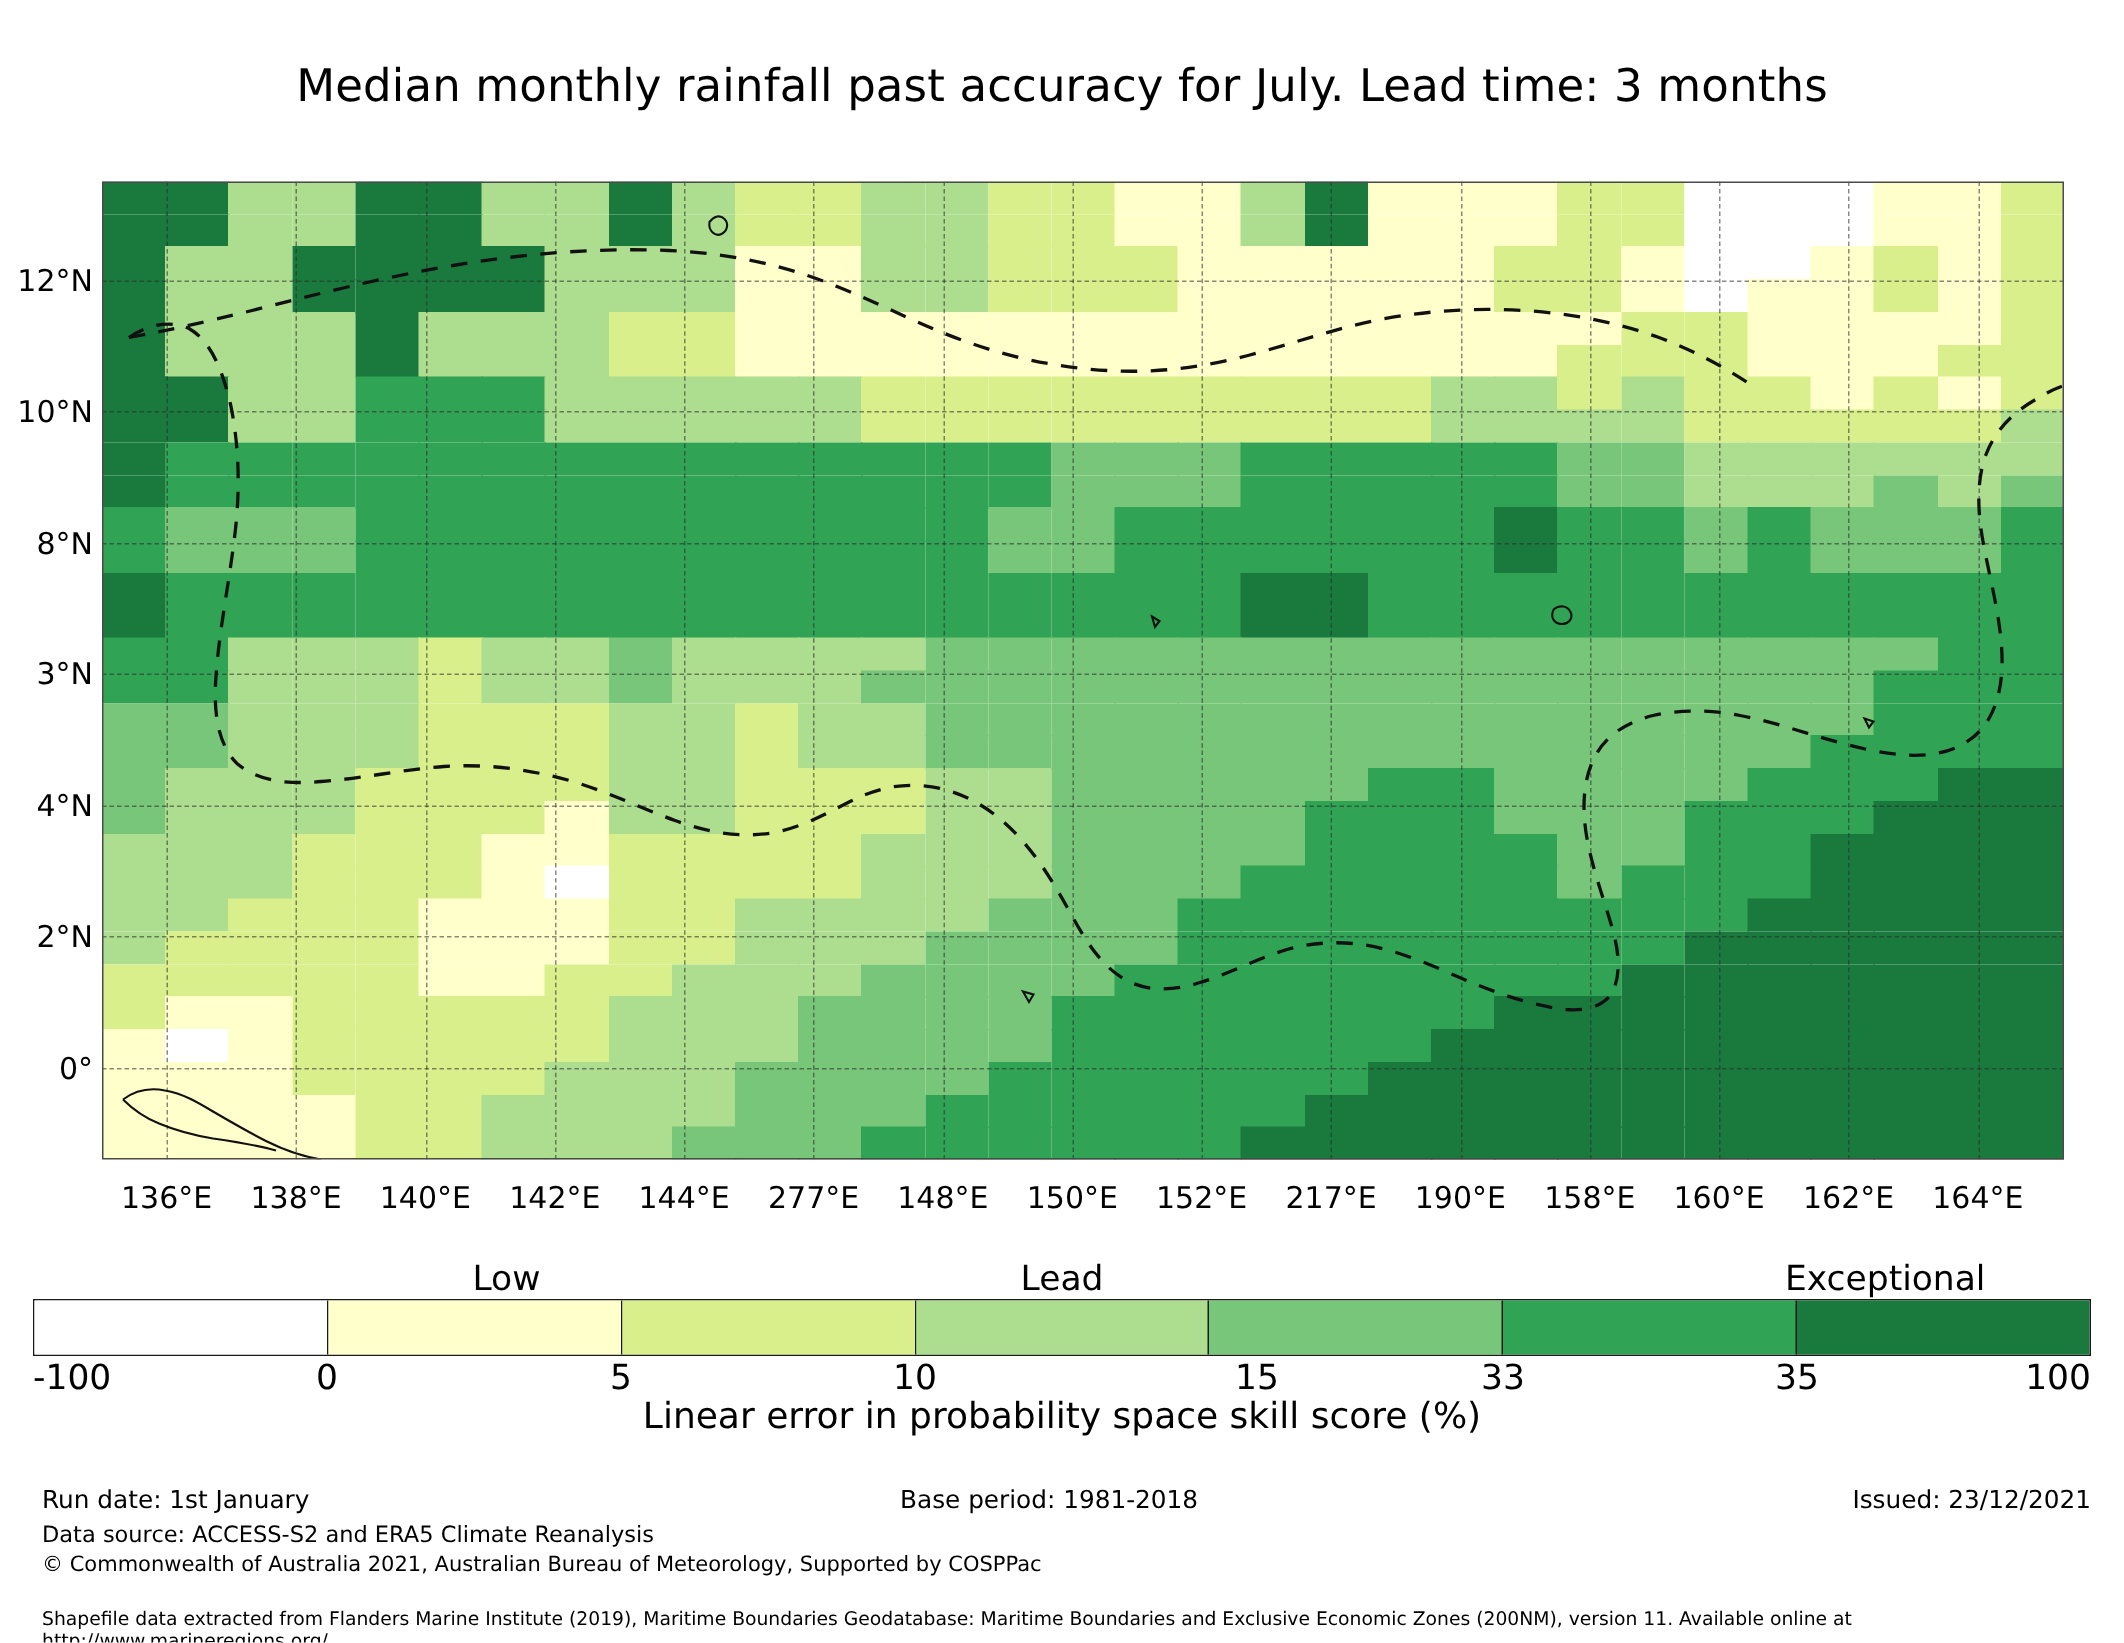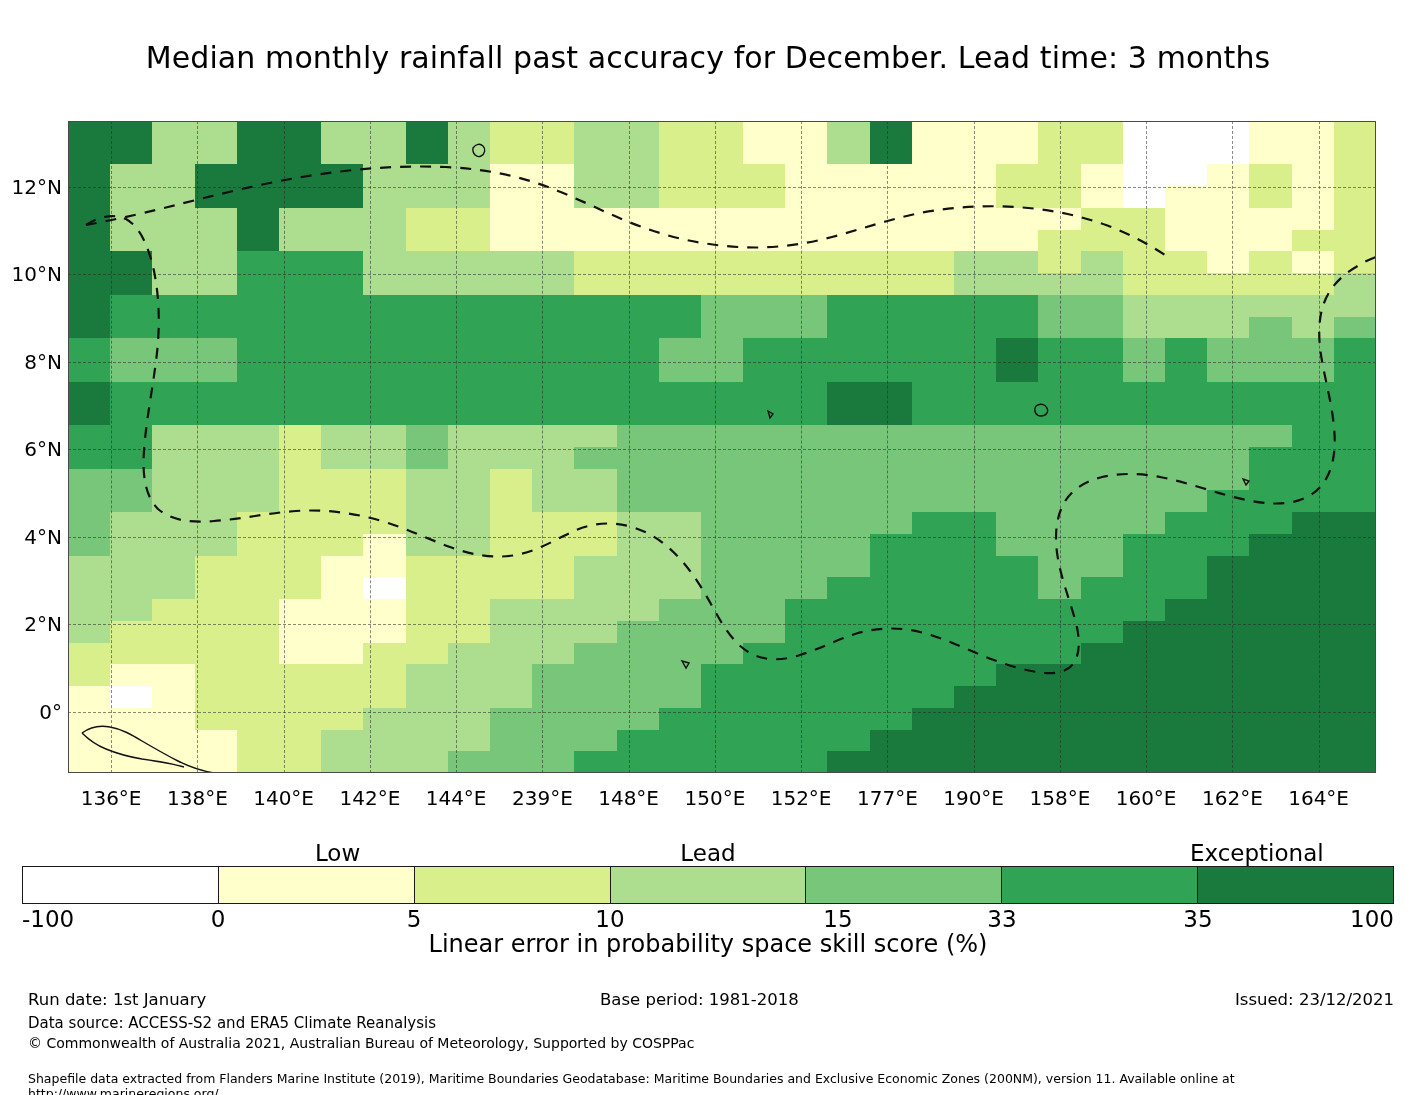--- a/index.html
+++ b/index.html
@@ -37,21 +37,21 @@
   #f-run{left:28px;top:990px;}
   #f-base{left:600px;top:990px;}
   #f-issued{right:22px;top:990px;}
   #f-src{left:28px;top:1014px;font-size:15px;}
   #f-copy{left:28px;top:1035px;font-size:14px;}
   #f-shape{left:28px;top:1071px;font-size:12.5px;}
 </style>
 </head>
 <body>
 
-<div id="title">Median monthly rainfall past accuracy for December. Lead time: 3 months</div>
+<div id="title">Median monthly rainfall past accuracy for July. Lead time: 3 months</div>
 
 <div id="plot">
   <div id="cells">
       <i style="left:0.00px;top:0.00px;width:42.79px;height:22.33px;background:#1a7a3e"></i>
       <i style="left:42.19px;top:0.00px;width:42.79px;height:22.33px;background:#1a7a3e"></i>
       <i style="left:84.39px;top:0.00px;width:42.79px;height:22.33px;background:#addd8e"></i>
       <i style="left:126.58px;top:0.00px;width:42.79px;height:22.33px;background:#addd8e"></i>
       <i style="left:168.77px;top:0.00px;width:42.79px;height:22.33px;background:#1a7a3e"></i>
       <i style="left:210.97px;top:0.00px;width:42.79px;height:22.33px;background:#1a7a3e"></i>
       <i style="left:253.16px;top:0.00px;width:42.79px;height:22.33px;background:#addd8e"></i>
@@ -1019,36 +1019,36 @@
       <path d="M 1175,358 l 6,2 l -3,4 z"></path>
     </g>
   </svg>
 </div>
 <div id="frame"></div>
 
 <div id="yaxis">
     <span style="left:0px;top:711.7px">0°</span>
     <span style="left:0px;top:624.2px">2°N</span>
     <span style="left:0px;top:536.7px">4°N</span>
-    <span style="left:0px;top:449.2px">6°N</span>
+    <span style="left:0px;top:449.2px">3°N</span>
     <span style="left:0px;top:361.7px">8°N</span>
     <span style="left:0px;top:274.2px">10°N</span>
     <span style="left:0px;top:186.6px">12°N</span>
   </div>
 <div id="xaxis">
     <span style="left:111.1px;top:786px">136°E</span>
     <span style="left:197.4px;top:786px">138°E</span>
     <span style="left:283.6px;top:786px">140°E</span>
     <span style="left:369.9px;top:786px">142°E</span>
     <span style="left:456.1px;top:786px">144°E</span>
-    <span style="left:542.4px;top:786px">239°E</span>
+    <span style="left:542.4px;top:786px">277°E</span>
     <span style="left:628.6px;top:786px">148°E</span>
     <span style="left:714.9px;top:786px">150°E</span>
     <span style="left:801.1px;top:786px">152°E</span>
-    <span style="left:887.4px;top:786px">177°E</span>
+    <span style="left:887.4px;top:786px">217°E</span>
     <span style="left:973.6px;top:786px">190°E</span>
     <span style="left:1059.9px;top:786px">158°E</span>
     <span style="left:1146.1px;top:786px">160°E</span>
     <span style="left:1232.4px;top:786px">162°E</span>
     <span style="left:1318.6px;top:786px">164°E</span>
   </div>
 
 <div id="cbwrap">
   <div id="cbar">
       <u style="background:#ffffff"></u>

